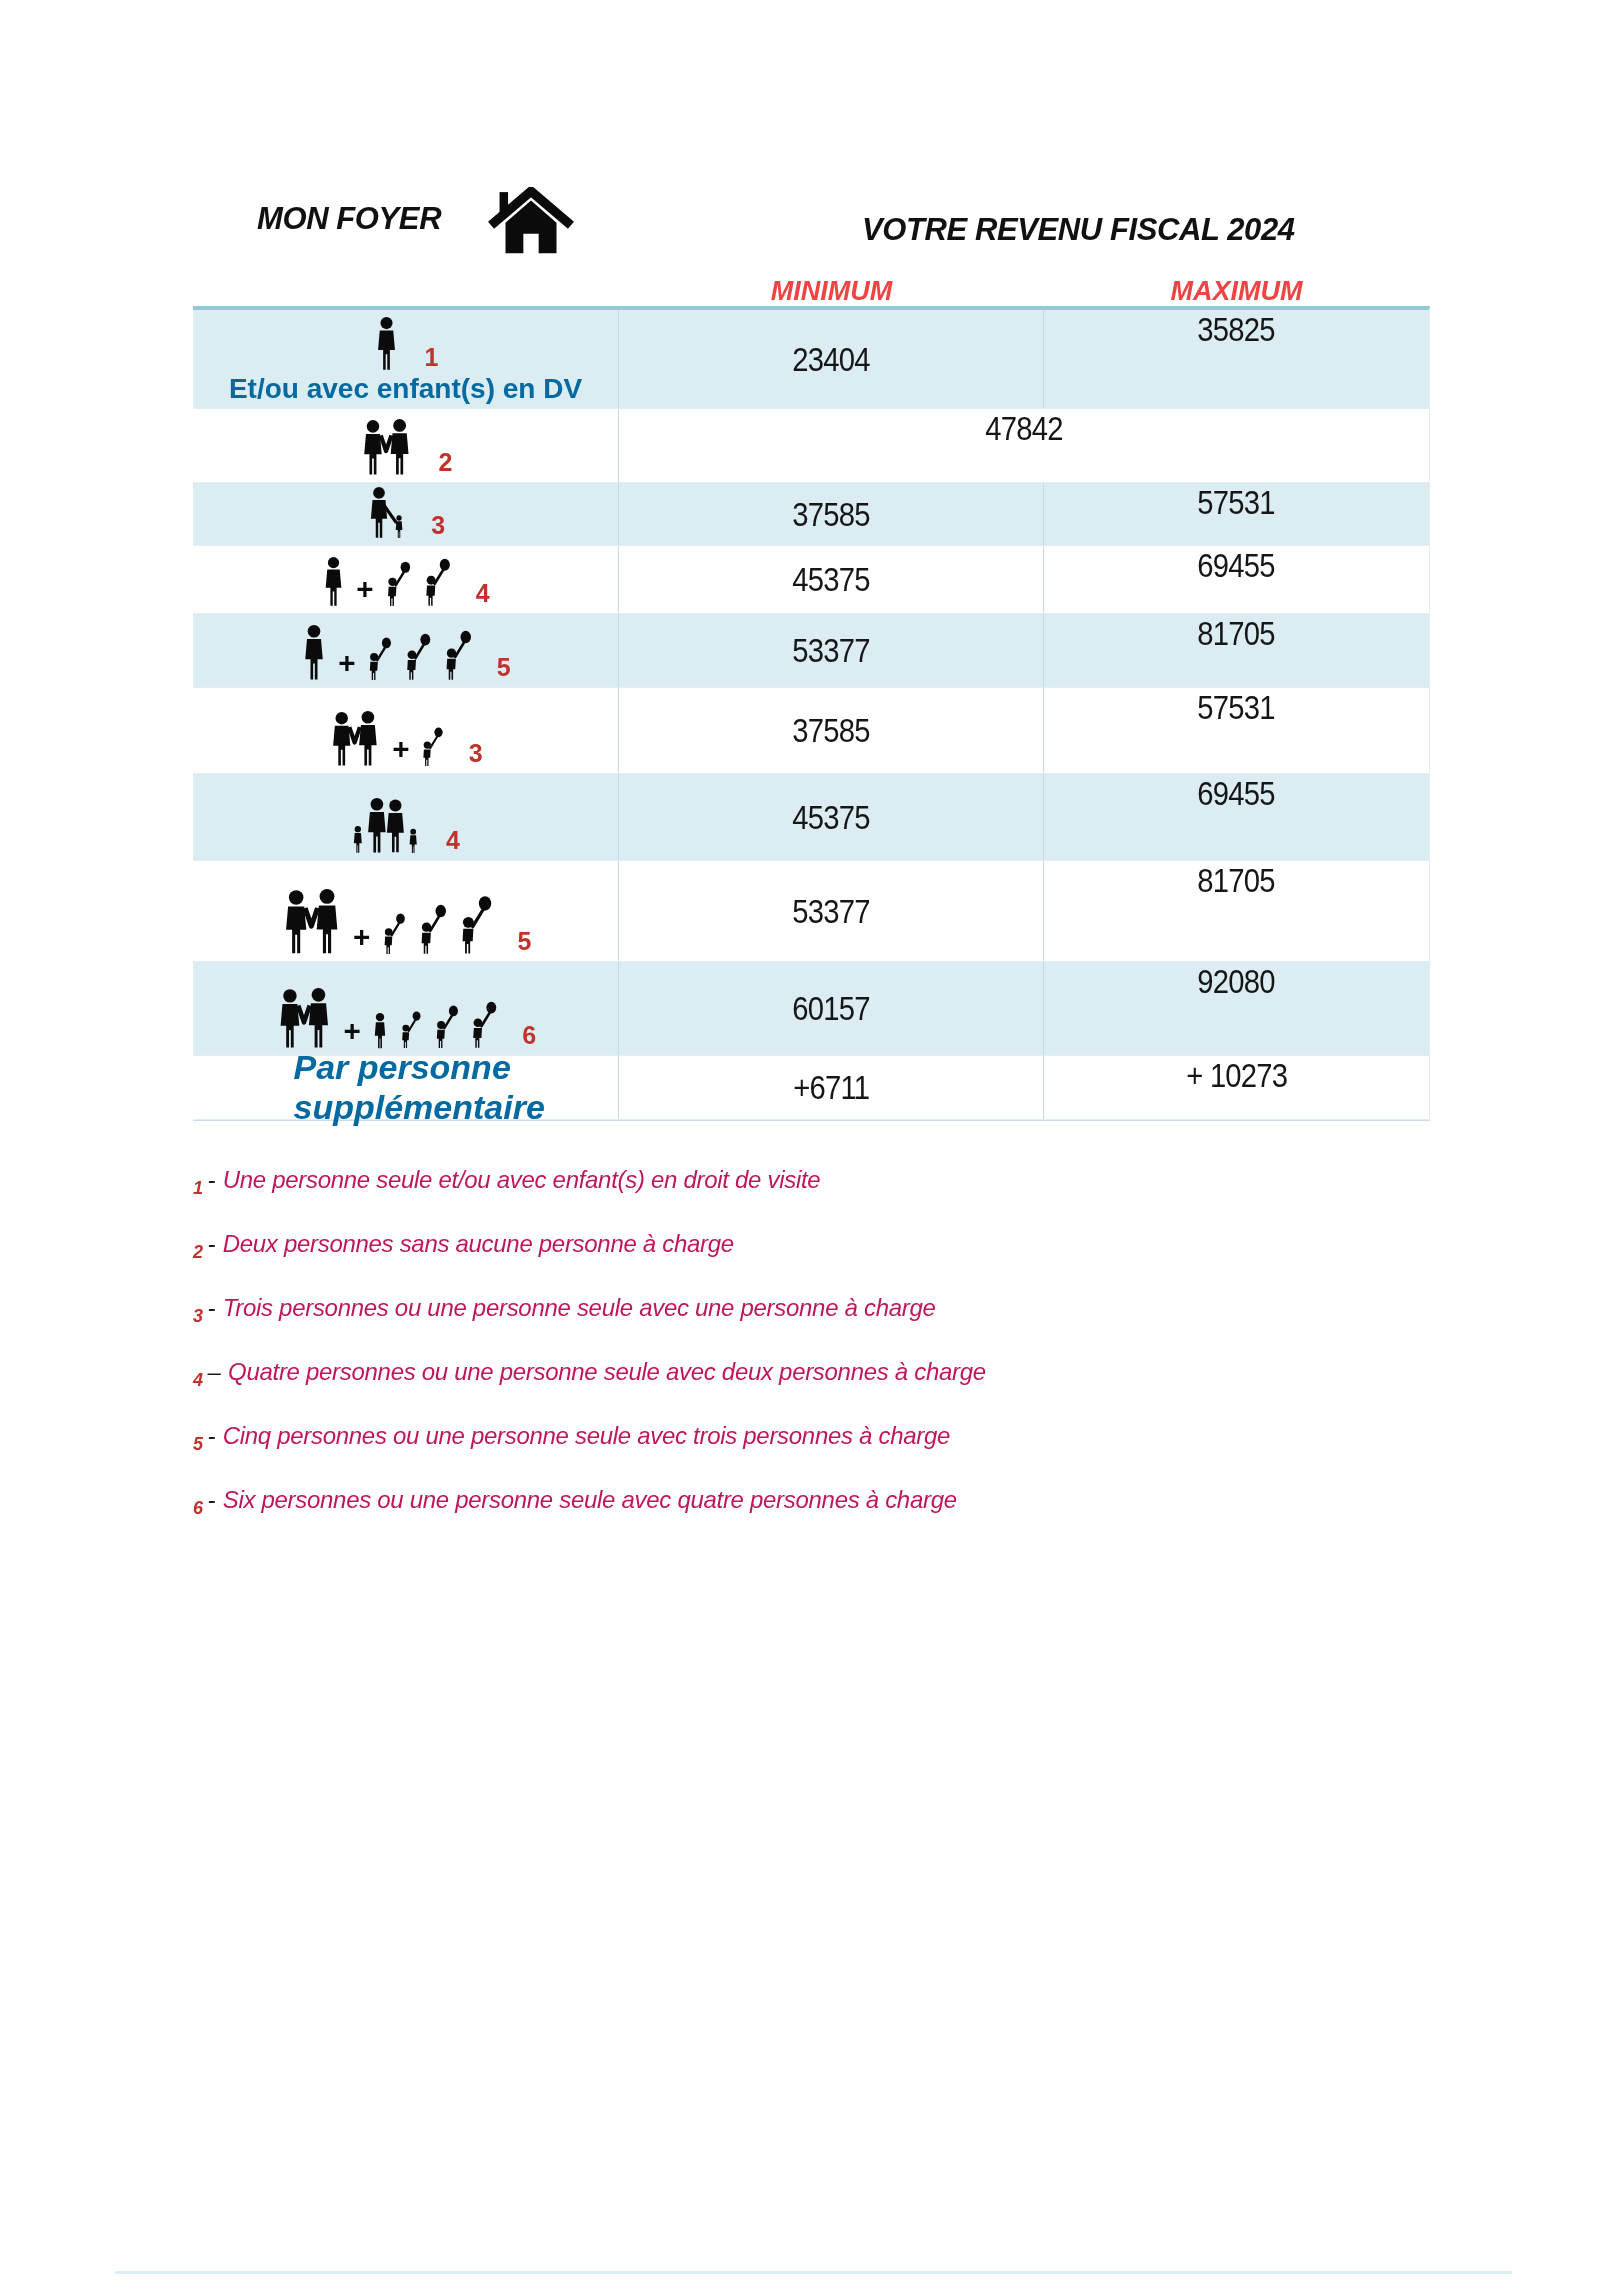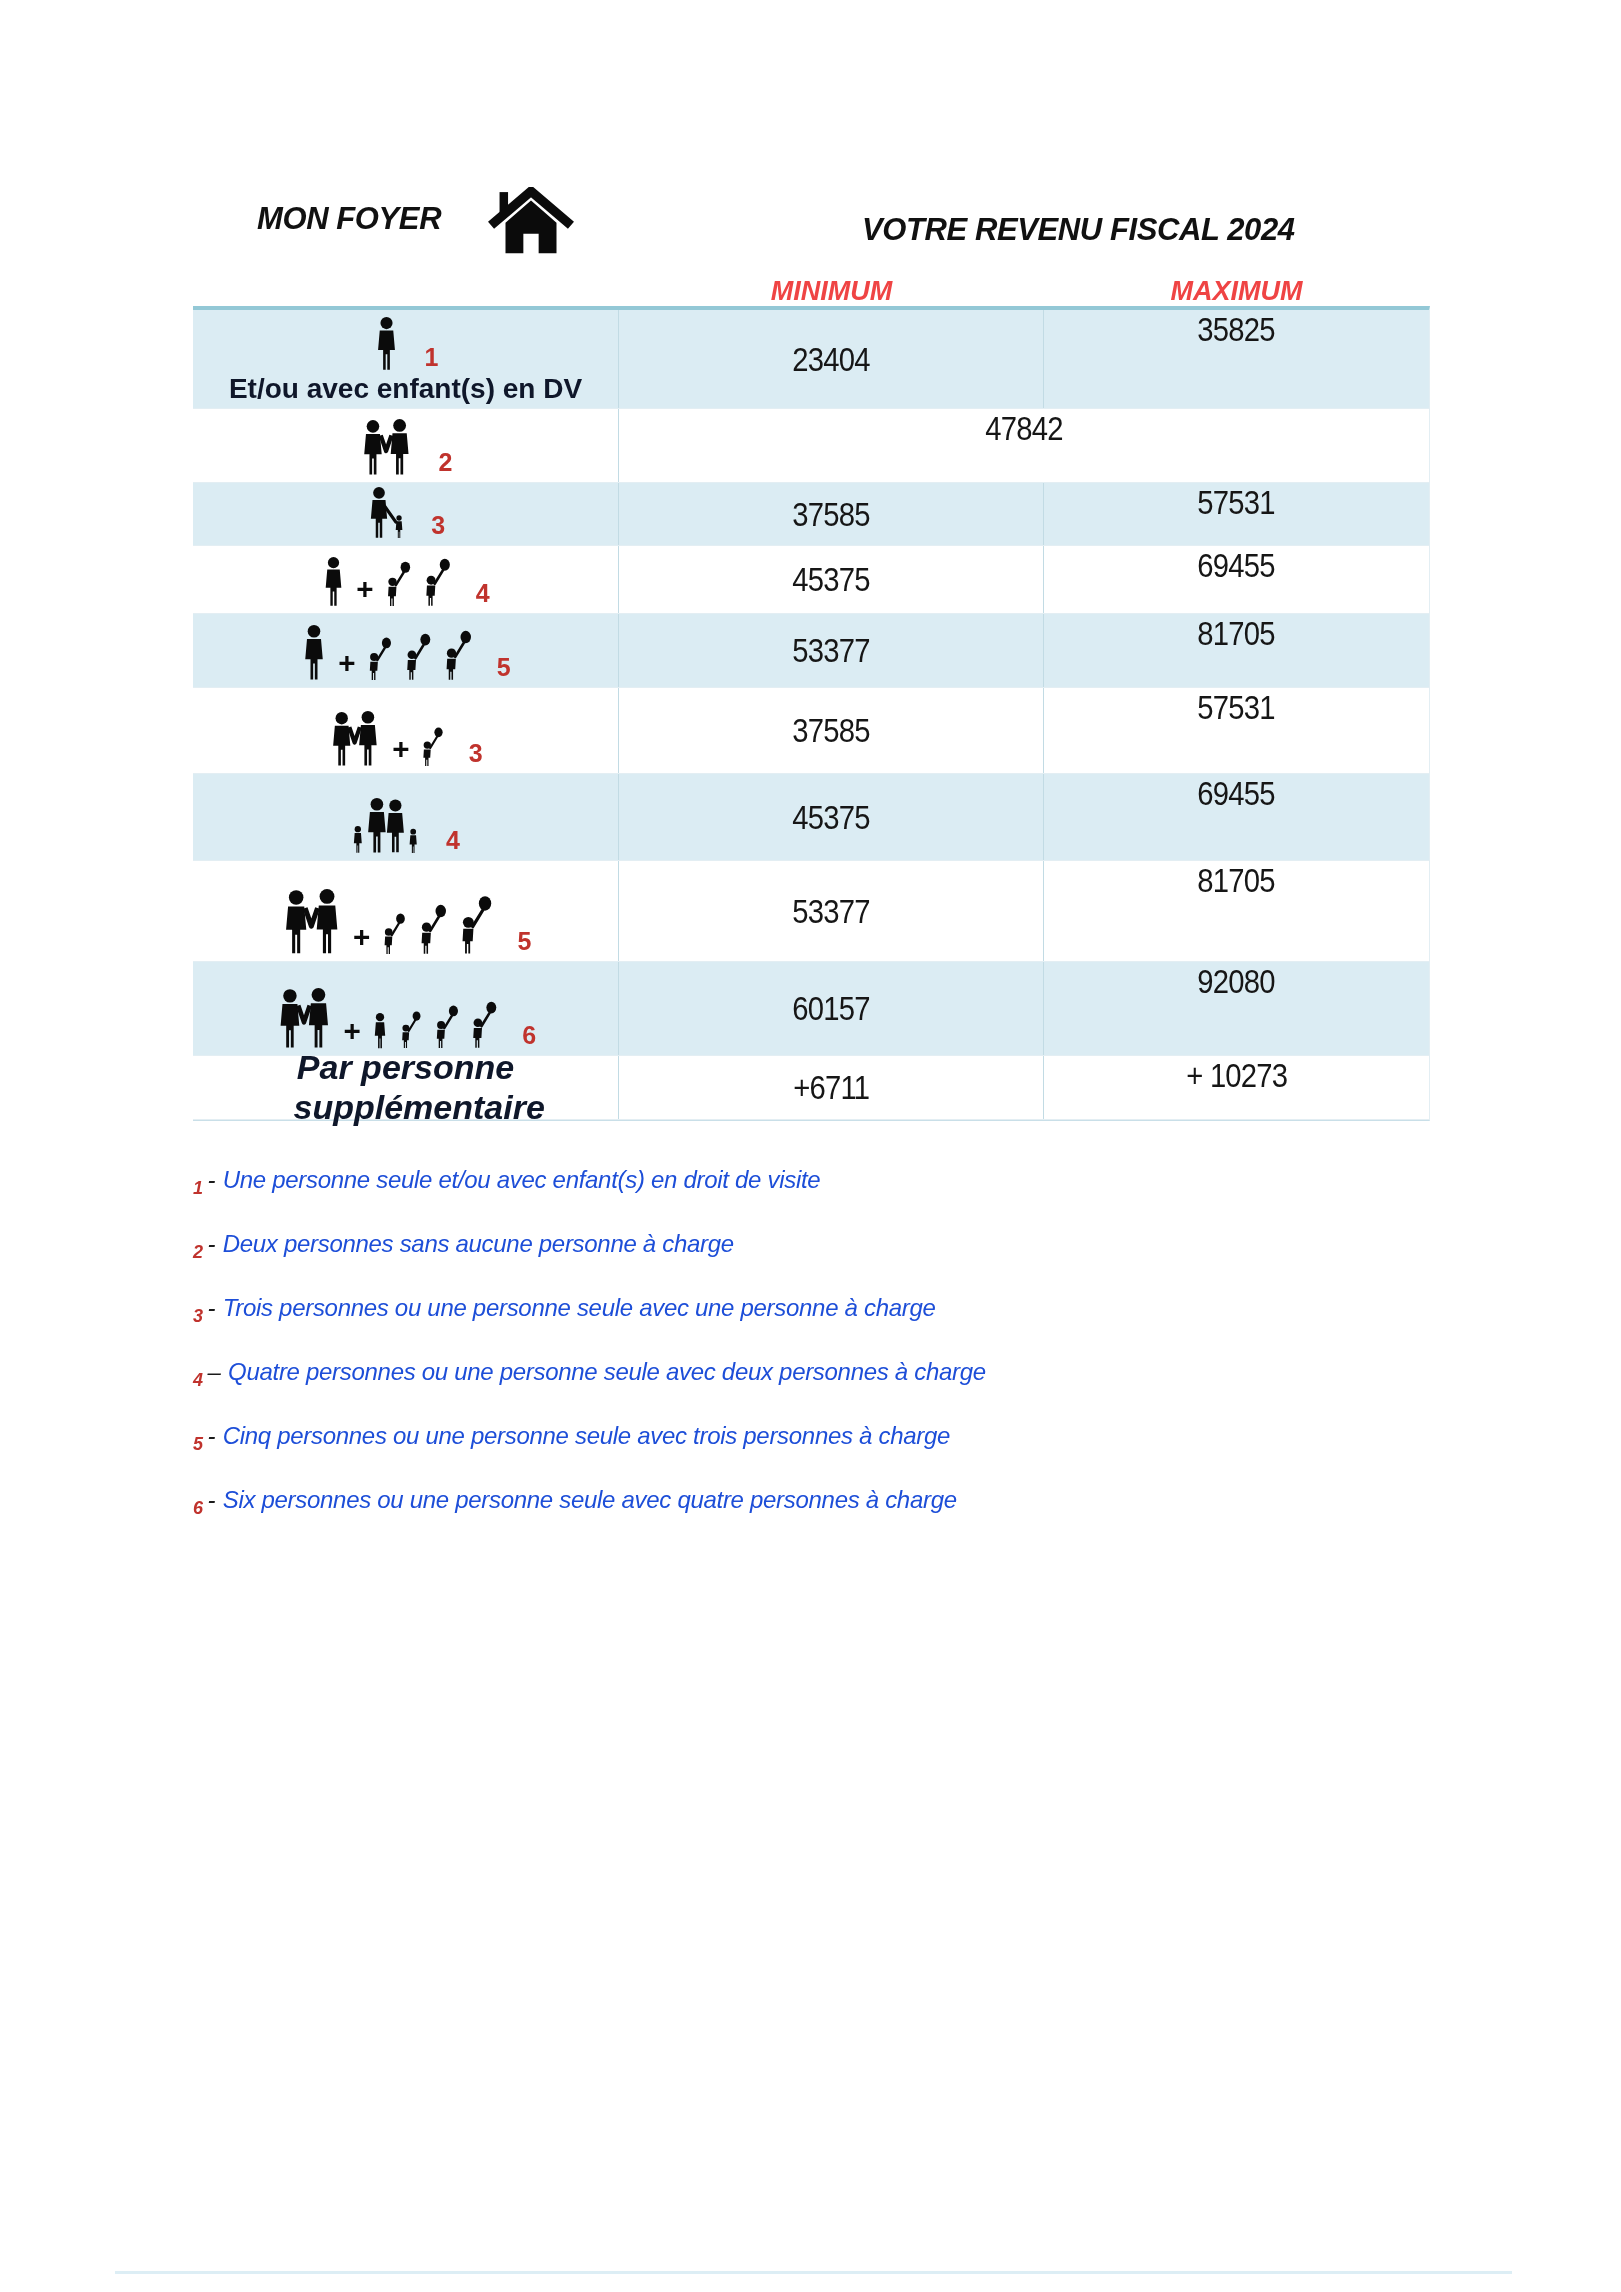--- a/index.html
+++ b/index.html
@@ -29,29 +29,29 @@
   .c-icon { width:426px; border-right:1.8px solid #c2dbe4; display:flex; align-items:flex-end; justify-content:center; }
   .c-min  { width:425px; border-right:1.8px solid #c2dbe4; display:flex; align-items:center; justify-content:center; }
   .c-max  { flex:1; display:flex; justify-content:center; }
   .val { font-size:34px; color:#161616; transform:scaleX(0.86); letter-spacing:-0.9px; white-space:nowrap; }
   .icon-line { display:flex; align-items:flex-end; gap:9.9px; padding-bottom:6.3px; }
   .pic { display:block; fill:#0b0b0b; }
   .plus { font-size:29.6px; font-weight:bold; color:#0b0b0b; line-height:1; padding-bottom:2.7px; }
   .badge { color:#c0332d; font-weight:bold; font-size:25px; line-height:1; margin-left:15px; padding-bottom:0.9px; }
   .stack { display:flex; flex-direction:column; align-items:center; justify-content:flex-end; height:100%; padding-bottom:2.7px; }
   .stack .icon-line { padding-bottom:1.8px; }
-  .row-label { font-weight:bold; font-size:28px; color:#0f172a; text-align:center; line-height:1.15; }
+  .row-label { font-weight:bold; font-size:28px; color:#0369a1; text-align:left; line-height:1.15; }
   .r10 .c-icon { align-items:center; }
   .r10 .row-label { width:224px; font-size:34px;font-style:italic; }
   
   .footnotes { position:absolute; left:193px; top:1166px; }
   .fn { margin-bottom:36px; white-space:nowrap; }
   .fn-marker { color:#c0332d; font-style:italic; font-weight:bold; font-size:18px; position:relative; top:6.3px; }
   .fn-sep { font-style:italic; font-size:24px; color:#1a1a1a; margin:0 7.2px 0 4.5px; }
-  .fn-text { font-style:italic; font-size:24px; color:#1d4ed8; letter-spacing:-0.3px; }
+  .fn-text { font-style:italic; font-size:24px; color:#be185d; letter-spacing:-0.3px; }
   .page-bottom-line { position:absolute; left:115px; top:2271px; width:1397px; height:2.7px; background:#ddeef5; }
   .defs { position:absolute; width:0; height:0; overflow:hidden; }
 </style>
 </head>
 <body>
 
 <svg class="defs" aria-hidden="true">
   <defs>
     <g id="p-adult">
       <circle cx="20" cy="9" r="9"></circle>

